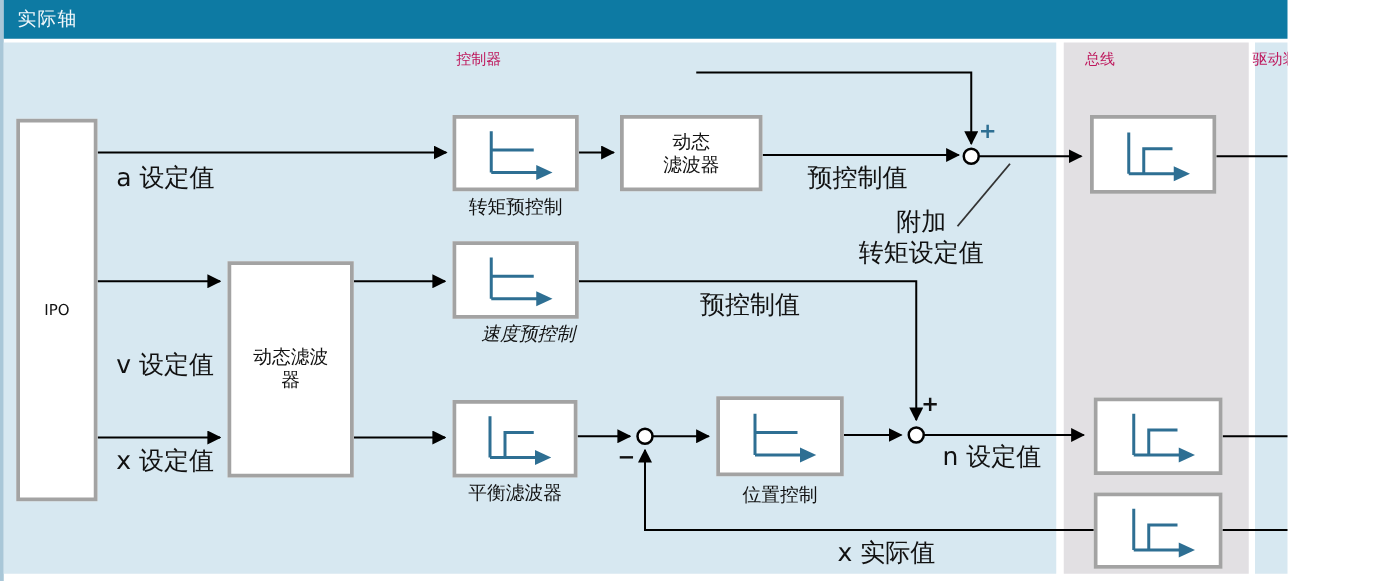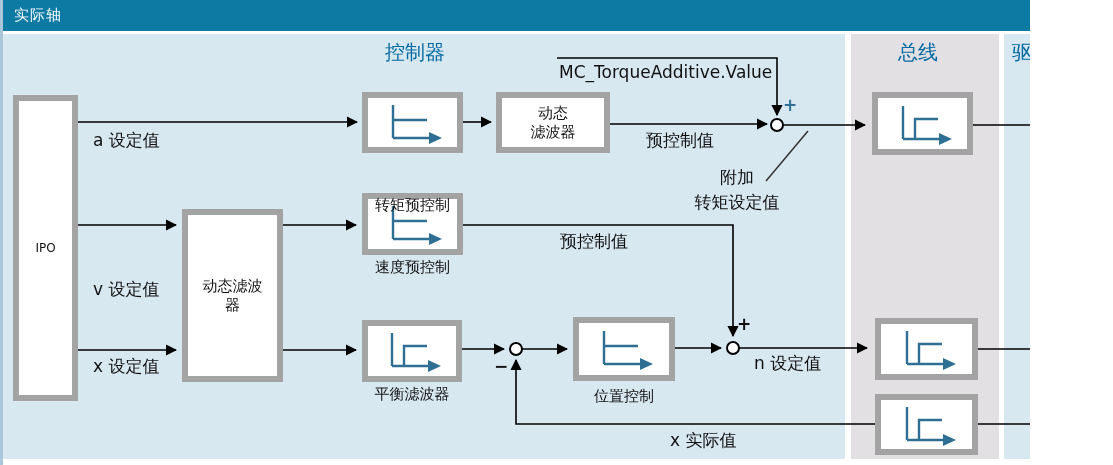--- a/index.html
+++ b/index.html
@@ -5,26 +5,26 @@
   html,body{margin:0;padding:0;background:#fff;}
   #stage{position:relative;width:1030px;height:465px;background:#fff;overflow:hidden;
          font-family:"DejaVu Sans","Liberation Sans",sans-serif;}
   .panel{position:absolute;}
   #edge-strip{left:0;top:0;width:3px;height:465px;background:#a9c7d8;}
   #title-bar{left:3px;top:0;width:1110px;height:31px;background:#0d7aa3;}
   #title-bar .t{position:absolute;left:11px;top:6px;font-size:15px;color:#f2f8fb;letter-spacing:1px;}
   #panel-main{left:3px;top:34px;width:842px;height:425px;background:#d7e8f1;}
   #panel-bus{left:851px;top:34px;width:148px;height:425px;background:#e2e0e3;}
   #panel-drive{left:1004px;top:34px;width:109px;height:425px;background:#d7e8f1;}
-  .colhead{position:absolute;top:39px;font-size:20px;color:#0369a1;text-align:center;width:100px;}
+  .colhead{position:absolute;top:39px;font-size:12px;color:#be185d;width:100px;}
   #svg-lines{position:absolute;left:0;top:0;z-index:2;}
-  .block{position:absolute;background:#fff;border:6px solid #a3a3a3;box-sizing:border-box;
+  .block{position:absolute;background:#fff;border:3px solid #a3a3a3;box-sizing:border-box;
          display:flex;align-items:center;justify-content:center;z-index:3;
          font-size:15px;color:#111;text-align:center;line-height:19px;}
-  .lbl{position:absolute;font-size:17px;color:#111;z-index:4;white-space:nowrap;}
+  .lbl{position:absolute;font-size:20px;color:#111;z-index:4;white-space:nowrap;}
   .cap{position:absolute;font-size:15px;color:#111;text-align:center;z-index:4;white-space:nowrap;}
   .sign{position:absolute;font-size:17px;font-weight:bold;color:#111;z-index:5;}
   #plus-top{color:#2e6f93;}
   #mc-label{font-size:17px;}
 </style>
 </head>
 <body>
 
 <div id="stage">
 
@@ -133,26 +133,25 @@
     </svg>
   </div>
 
   <div class="block" style="left:875px;top:394px;width:103px;height:61px;">
     <svg width="64" height="46" viewBox="0 0 64 46">
       <path d="M12 5 V38 M12 38 H50 M24 38 V18 H47" fill="none" stroke="#2e6f93" stroke-width="2.4"></path>
       <path d="M48 32 L61 38 L48 44 Z" fill="#2e6f93"></path>
     </svg>
   </div>
 
-  <div class="cap" style="left:362px;top:156px;width:101px;margin-top:40px;">转矩预控制</div>
-  <div class="cap" style="left:362px;top:258px;width:101px;">速度预控制</div>
+  <div class="cap" style="left:362px;top:156px;width:101px;">转矩预控制</div>
+  <div class="cap" style="left:372px;top:258px;width:101px;font-style:italic;">速度预控制</div>
   <div class="cap" style="left:362px;top:385px;width:100px;">平衡滤波器</div>
   <div class="cap" style="left:573px;top:387px;width:102px;">位置控制</div>
 
-  <div class="lbl" id="mc-label" style="left:559px;top:62px;">MC_TorqueAdditive.Value</div>
   <div class="lbl" style="left:93px;top:129px;">a 设定值</div>
   <div class="lbl" style="left:93px;top:230px;margin-top:48px;">v 设定值</div>
   <div class="lbl" style="left:93px;top:355px;text-align:center;">x 设定值</div>
   <div class="lbl" style="left:646px;top:129px;">预控制值</div>
   <div class="lbl" style="left:560px;top:230px;">预控制值</div>
   <div class="lbl" style="left:672px;top:165px;width:130px;text-align:center;line-height:25px;white-space:normal;">
     <span>附加</span><br>
     <span>转矩设定值</span>
   </div>
   <div class="lbl" style="left:754px;top:352px;">n 设定值</div>

